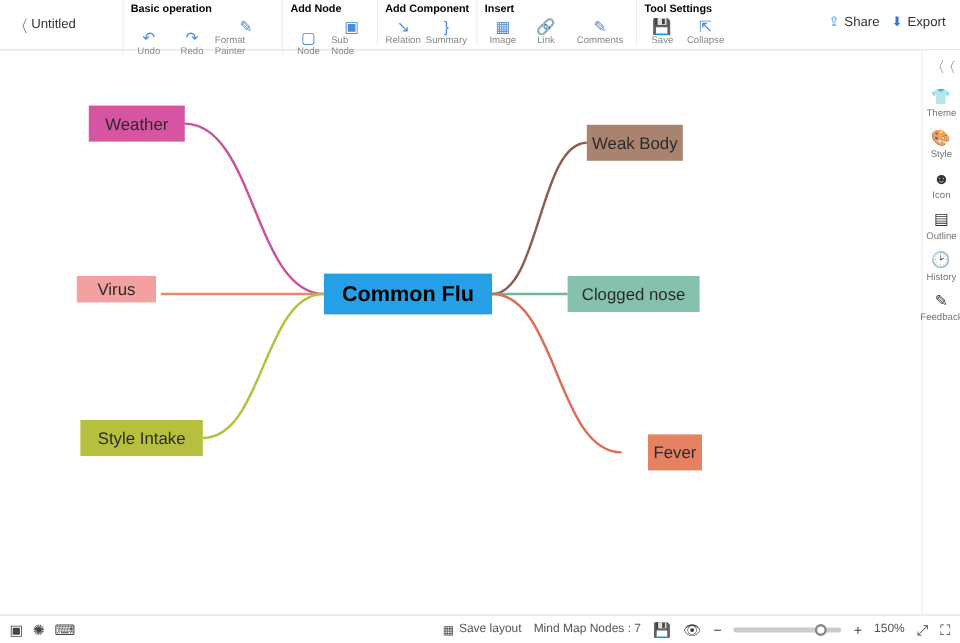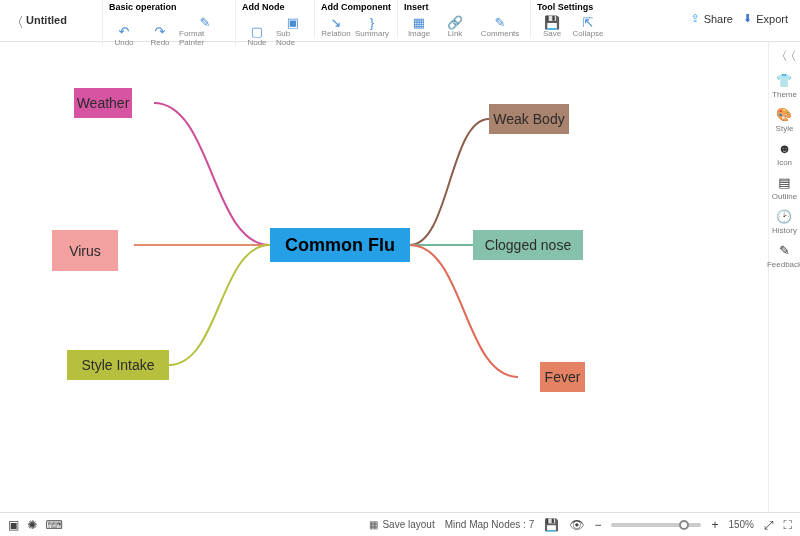--- a/index.html
+++ b/index.html
@@ -1,21 +1,21 @@
 <!DOCTYPE html>
 <html><head>
 <meta charset="utf-8">
 <style>
   * { box-sizing: border-box; margin: 0; padding: 0; font-family: -apple-system, "Segoe UI", Arial, sans-serif; }
   body { width: 800px; height: 536px; overflow: hidden; background: #fff; position: relative; }
 
   
   .topbar { display:flex; align-items:flex-start; border-bottom:1px solid #e2e2e2; height:42px; padding:0 4px; }
   .back-chevron { width:18px; padding:14px 6px 0 6px; color:#555; font-size:14px; }
-  .title { padding:14px 16px 0 4px; font-size:11px; color:#333; min-width:80px;font-weight:bold;}
+  .title { padding:14px 16px 0 4px; font-size:11px; color:#333; min-width:80px;}
   .group { display:flex; flex-direction:column; padding:0 4px; border-left:1px solid #eee; }
   .group:first-of-type{border-left:none;}
   .group-title { font-size:9px; font-weight:bold; color:#000; padding:2px 2px 3px 2px; }
   .group-items { display:flex; gap:2px; }
   .tb-item { display:flex; flex-direction:column; align-items:center; justify-content:flex-end; width:34px; font-size:8px; color:#888; }
   .tb-icon { width:16px; height:14px; display:flex; align-items:center; justify-content:center; color:#4a8dd6; font-size:13px; }
   .tb-wide{width:52px;}
   .spacer { flex:1; }
   .top-actions { display:flex; align-items:center; gap:10px; padding:12px 8px 0 0;}
   .top-actions .act { font-size:11px; color:#333; display:flex; align-items:center; gap:4px;}
@@ -166,22 +166,22 @@
 <div class="canvas">
   <svg class="edges">
       <path d="M 270 203 C 212 203, 212 61, 154 61" stroke="#ce4f99" stroke-width="2" fill="none"></path>
       <path d="M 270 203 C 202 203, 202 203, 134 203" stroke="#e38c6b" stroke-width="2" fill="none"></path>
       <path d="M 270 203 C 219.5 203, 219.5 323, 169 323" stroke="#b6c03e" stroke-width="2" fill="none"></path>
       <path d="M 410 203 C 449.5 203, 449.5 77, 489 77" stroke="#8b5e4a" stroke-width="2" fill="none"></path>
       <path d="M 410 203 C 441.5 203, 441.5 203, 473 203" stroke="#6fb797" stroke-width="2" fill="none"></path>
       <path d="M 410 203 C 464 203, 464 335, 518 335" stroke="#df6a57" stroke-width="2" fill="none"></path>
     </svg>
 <div class="node center" style="left: 270px; top: 186px; width: 140px; height: 34px; background: rgb(37, 160, 230);">Common Flu</div>
-    <div class="node" style="left: 74px; top: 46px; width: 58px; height: 30px; background: rgb(214, 84, 162);">Weather</div>
-    <div class="node" style="left: 52px; top: 188px; width: 66px; height: 41px; background: rgb(242, 160, 160);">Virus</div>
+    <div class="node" style="left: 74px; top: 46px; width: 80px; height: 30px; background: rgb(214, 84, 162);">Weather</div>
+    <div class="node" style="left: 64px; top: 188px; width: 66px; height: 22px; background: rgb(242, 160, 160);">Virus</div>
     <div class="node" style="left: 67px; top: 308px; width: 102px; height: 30px; background: rgb(182, 192, 62);">Style Intake</div>
     <div class="node" style="left: 489px; top: 62px; width: 80px; height: 30px; background: rgb(170, 131, 111);">Weak Body</div>
     <div class="node" style="left: 473px; top: 188px; width: 110px; height: 30px; background: rgb(134, 194, 171);">Clogged nose</div>
     <div class="node" style="left: 540px; top: 320px; width: 45px; height: 30px; background: rgb(229, 130, 99);">Fever</div>
   </div>
 
 <div class="status">
   <div class="left-icons">
     <span class="icbtn">▣</span>
     <span class="icbtn">✺</span>

